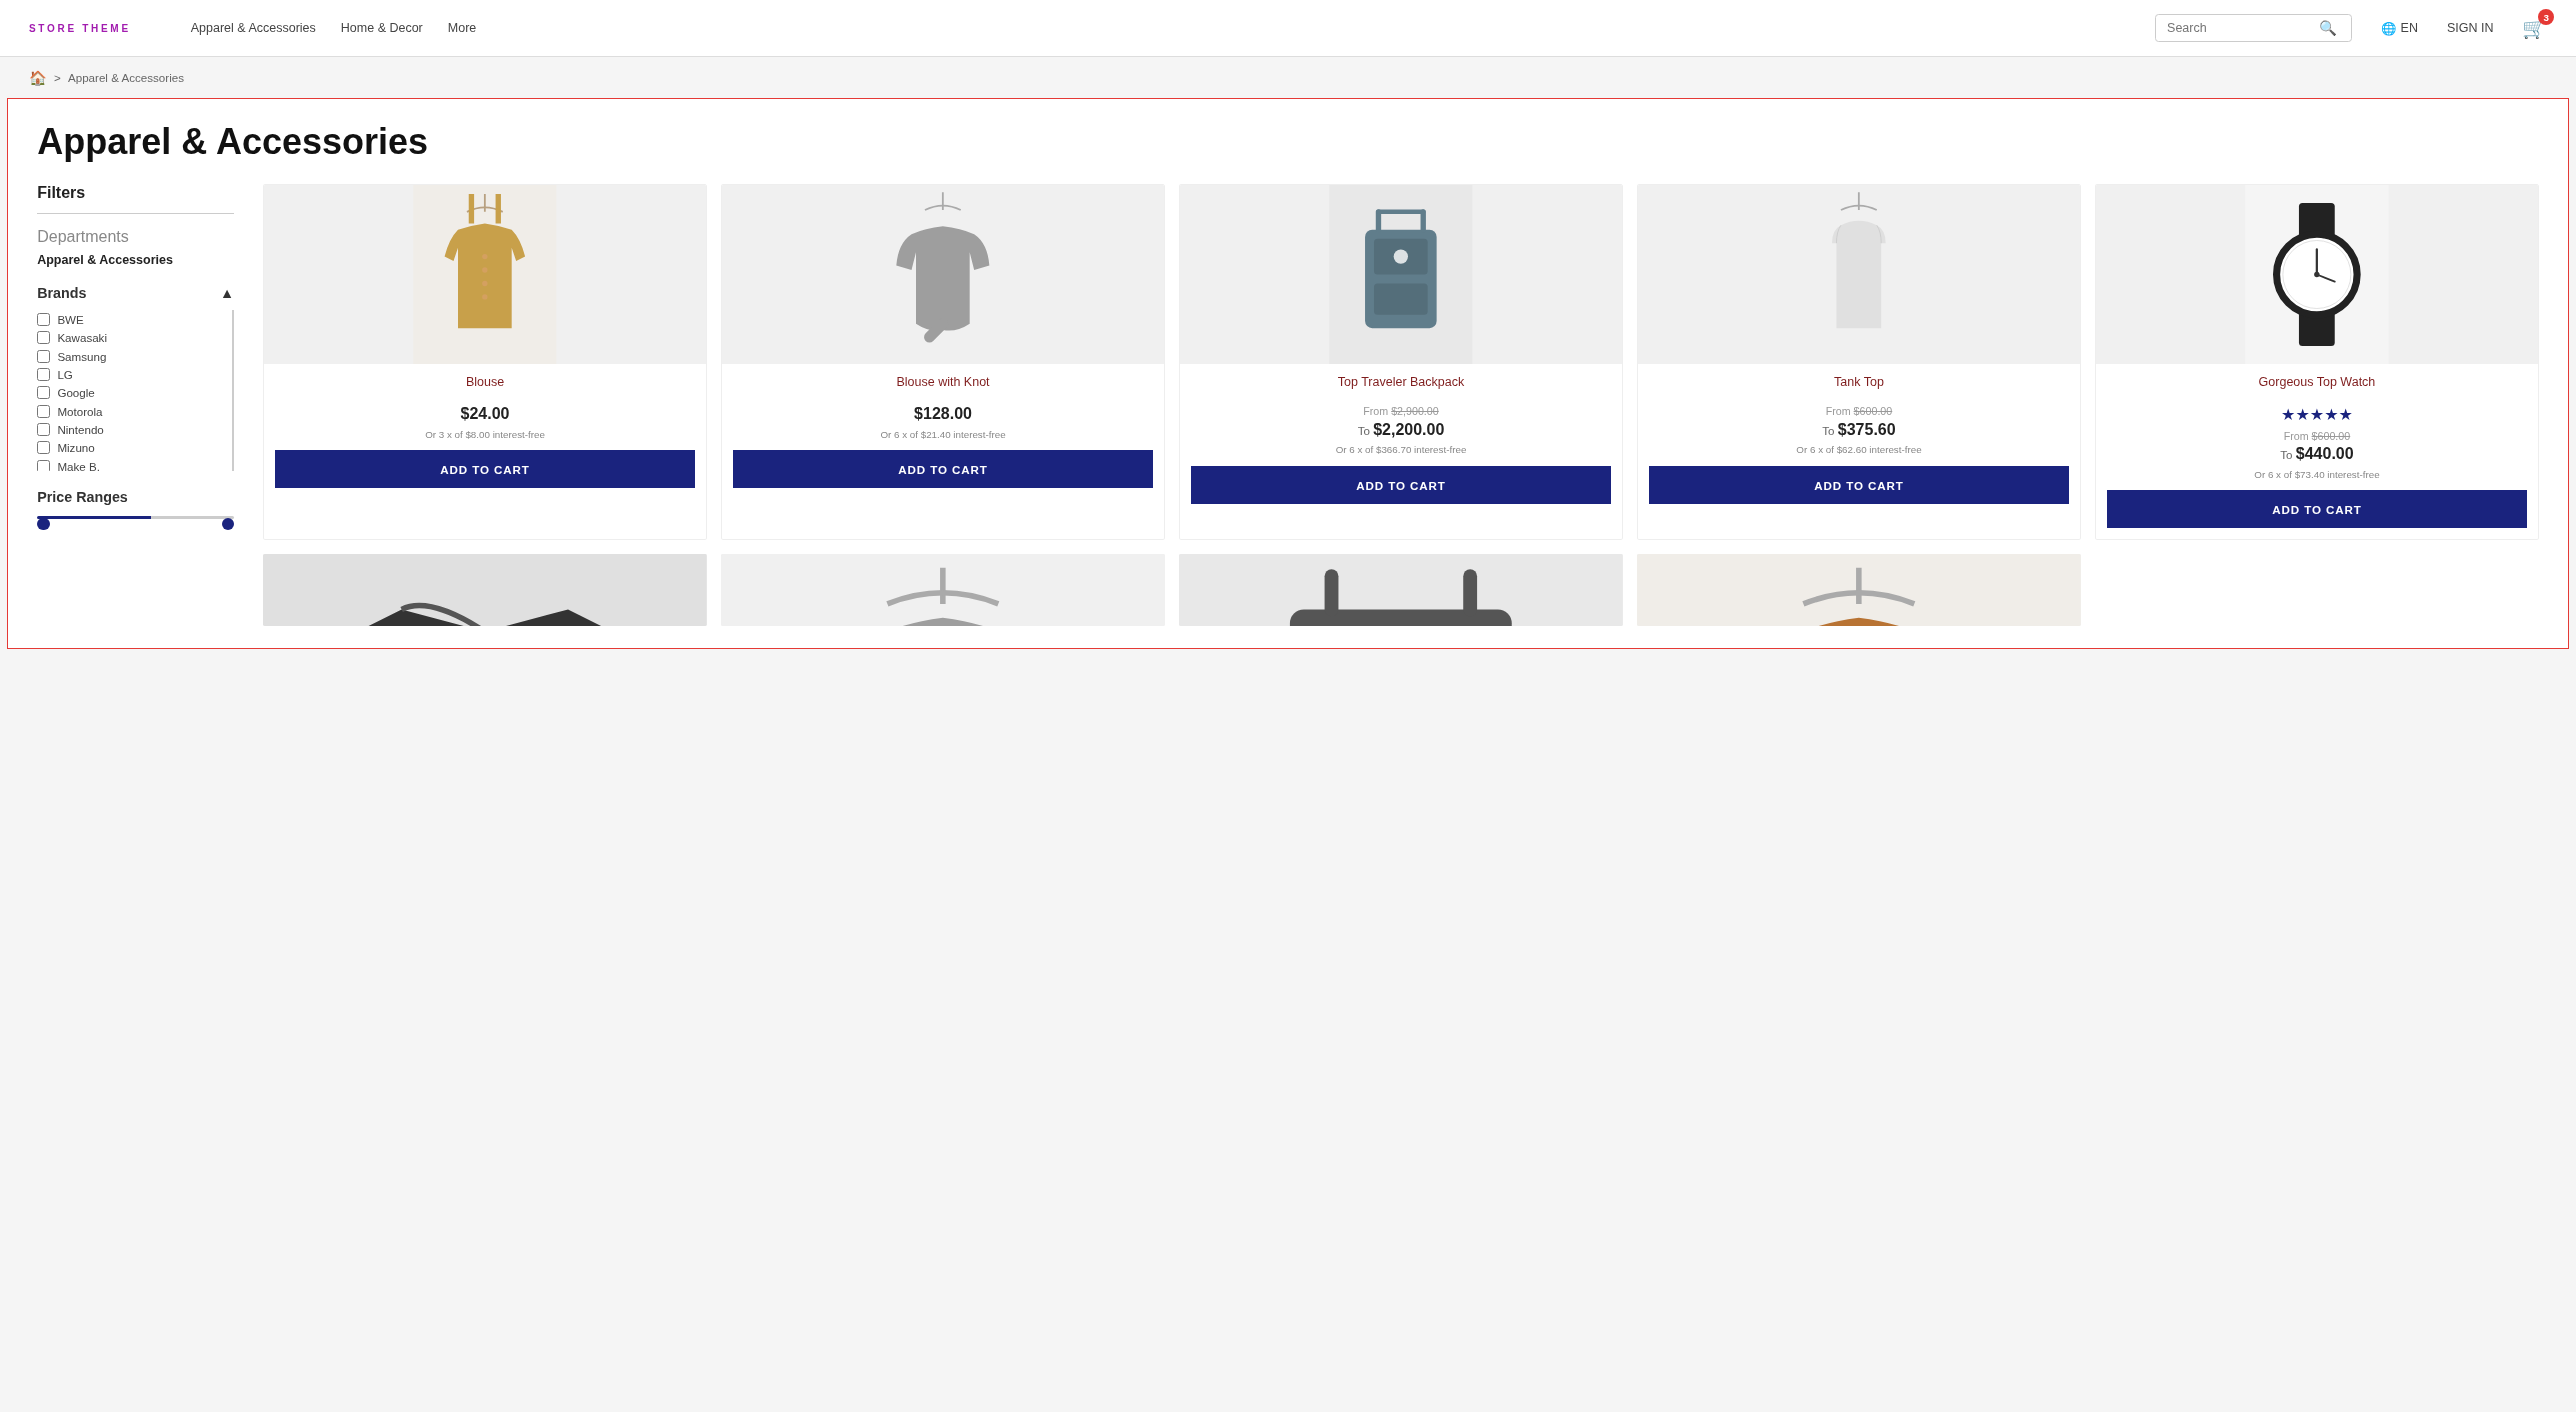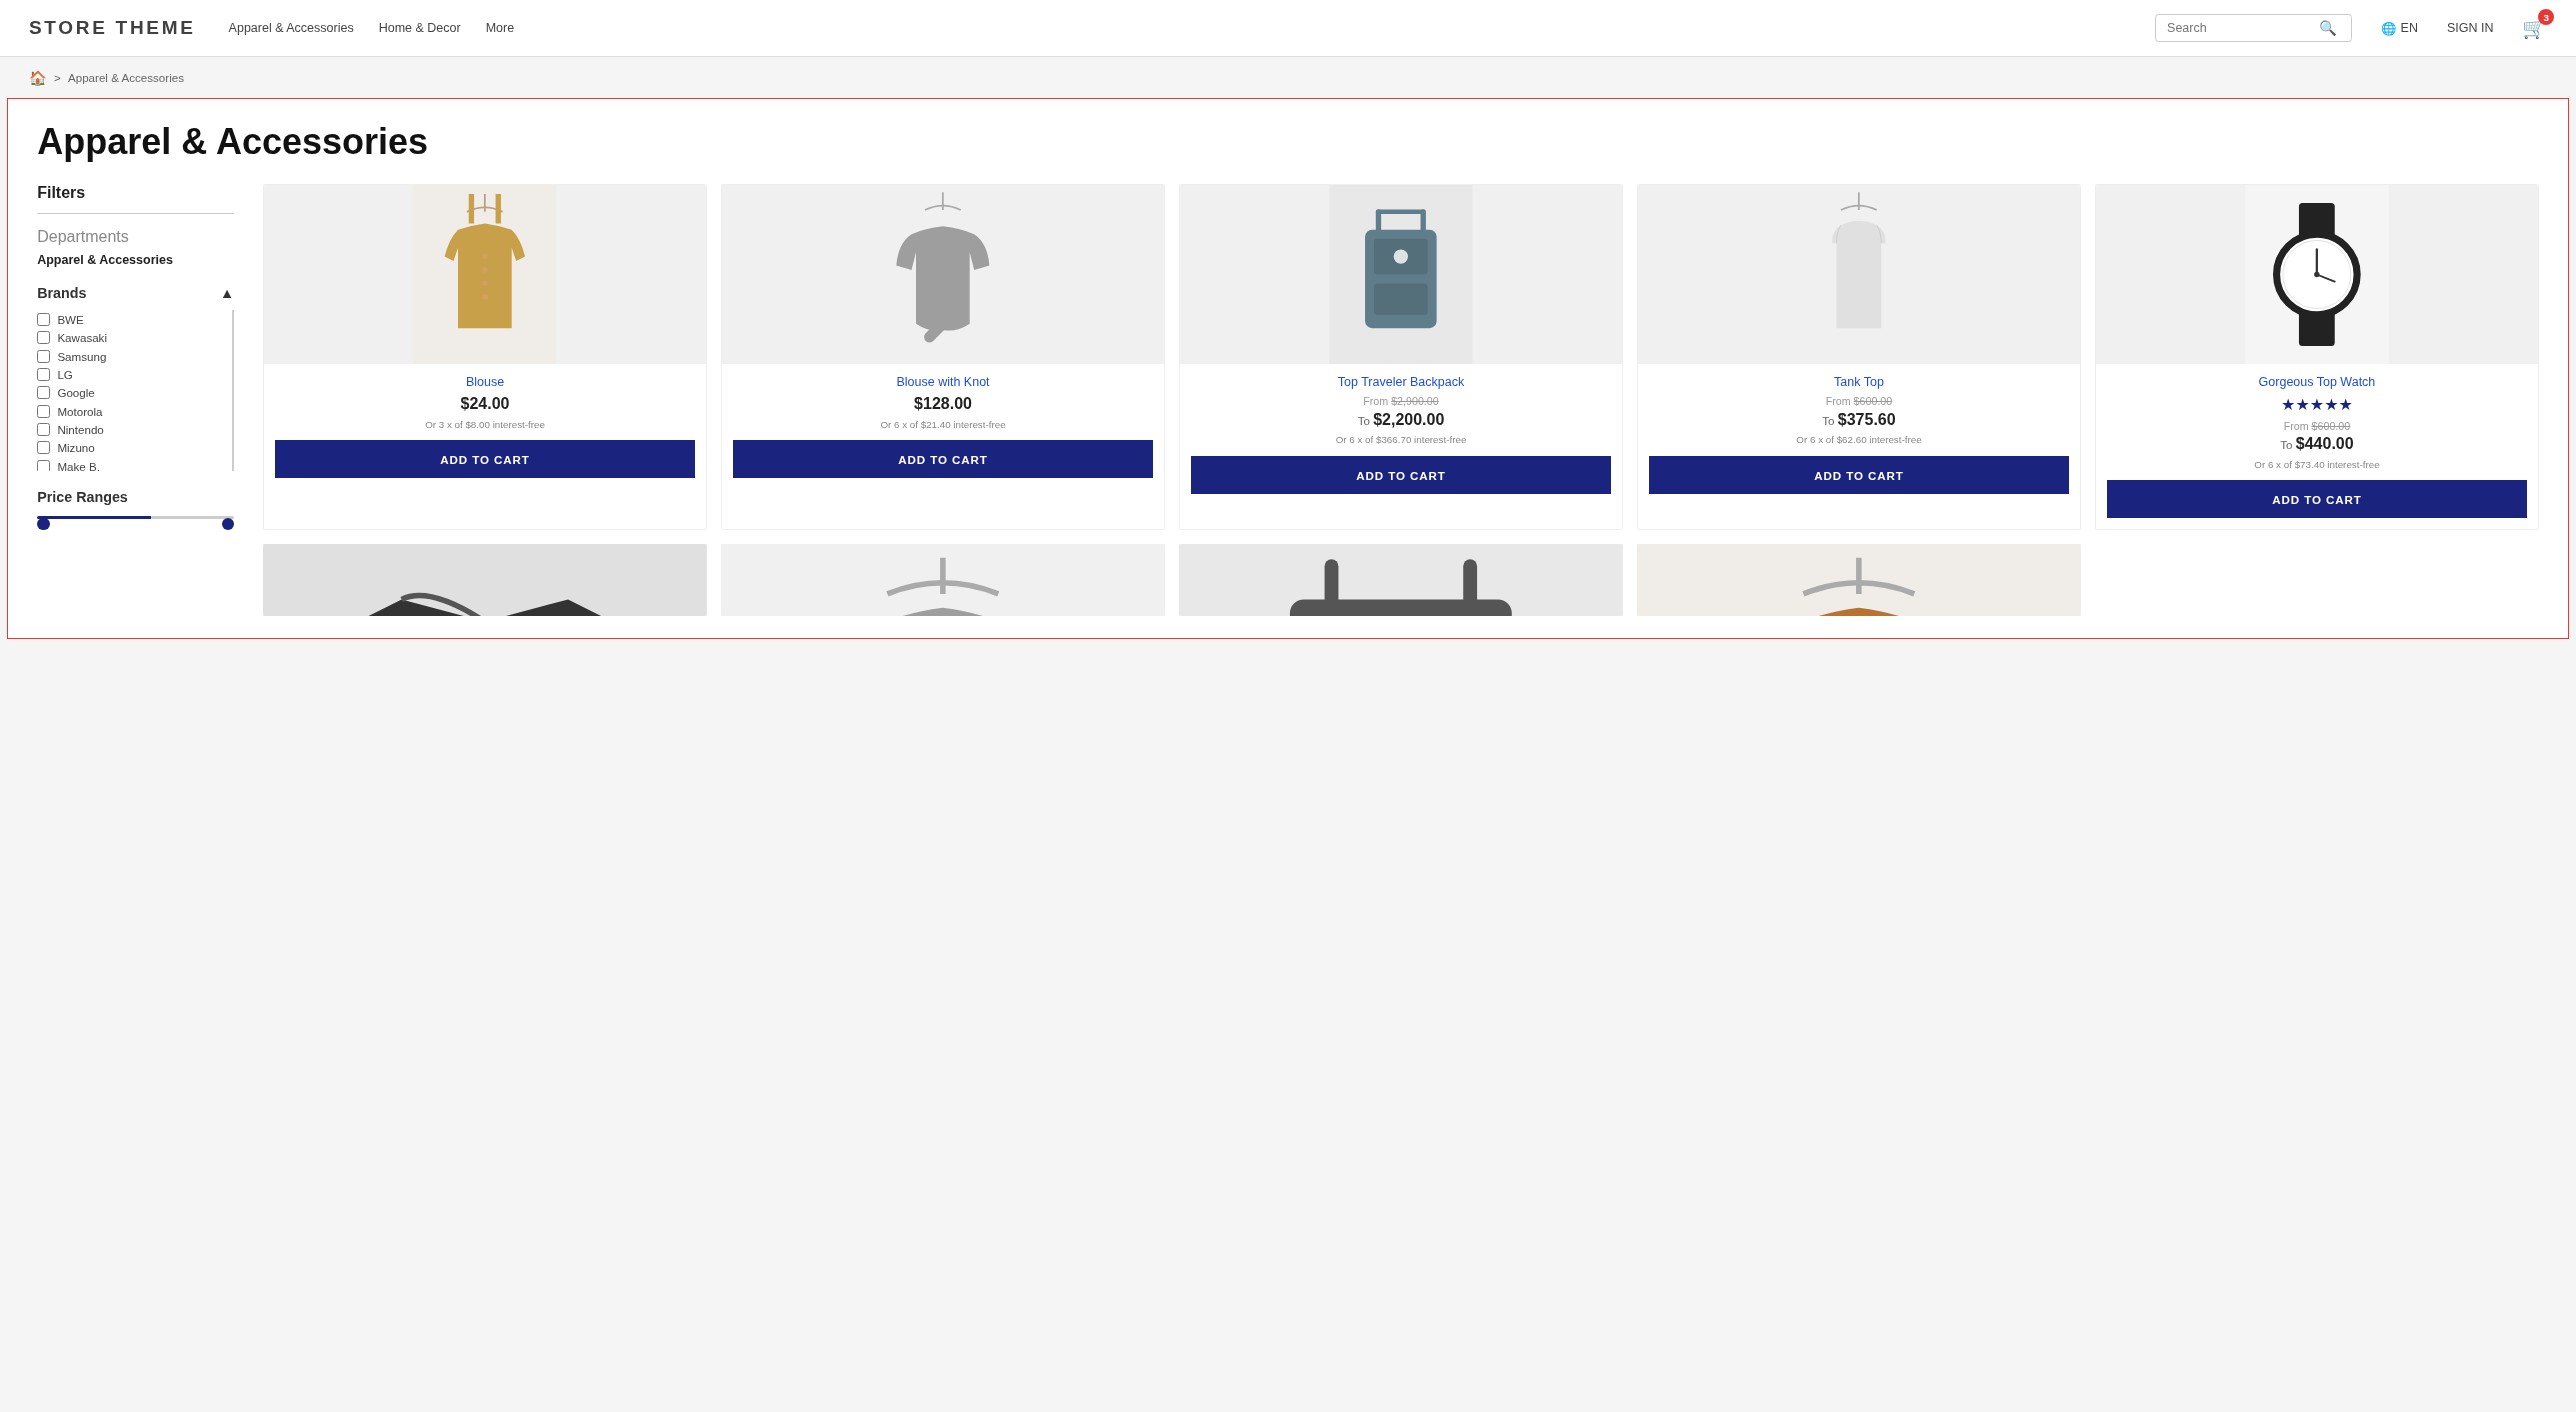--- a/index.html
+++ b/index.html
@@ -10,25 +10,25 @@
       background: #fff;
       border-bottom: 0.9px solid #ddd;
       display: flex;
       align-items: center;
       padding: 0 29px;
       height: 57px;
       gap: 29px;
     }
     .header-logo {
       font-weight: 900;
-      font-size: 19px;
+      font-size: 10px;
       letter-spacing: 2.7px;
-      color: #404040;
+      color: #a21caf;
       white-space: nowrap;
-      margin-right: 4px;
+      margin-right: 31px;
     }
     .header-nav {
       display: flex;
       gap: 25px;
       flex: 1;
     }
     .header-nav a {
       font-size: 12.5px;
       color: #444;
       text-decoration: none;
@@ -247,23 +247,23 @@
 
     .product-info {
       padding: 10.7px;
       flex: 1;
       display: flex;
       flex-direction: column;
       gap: 3.6px;
     }
     .product-name {
       font-size: 12.5px;
-      color: #1d4ed8;
+      color: #7f1d1d;
       text-align: center;
-      margin-bottom: 3px;
+      margin-bottom: 13px;
     }
     .product-stars {
       text-align: center;
       color: #1a237e;
       font-size: 16px;
       margin-bottom: 1.8px;
     }
     .product-price {
       text-align: center;
       font-size: 16px;

